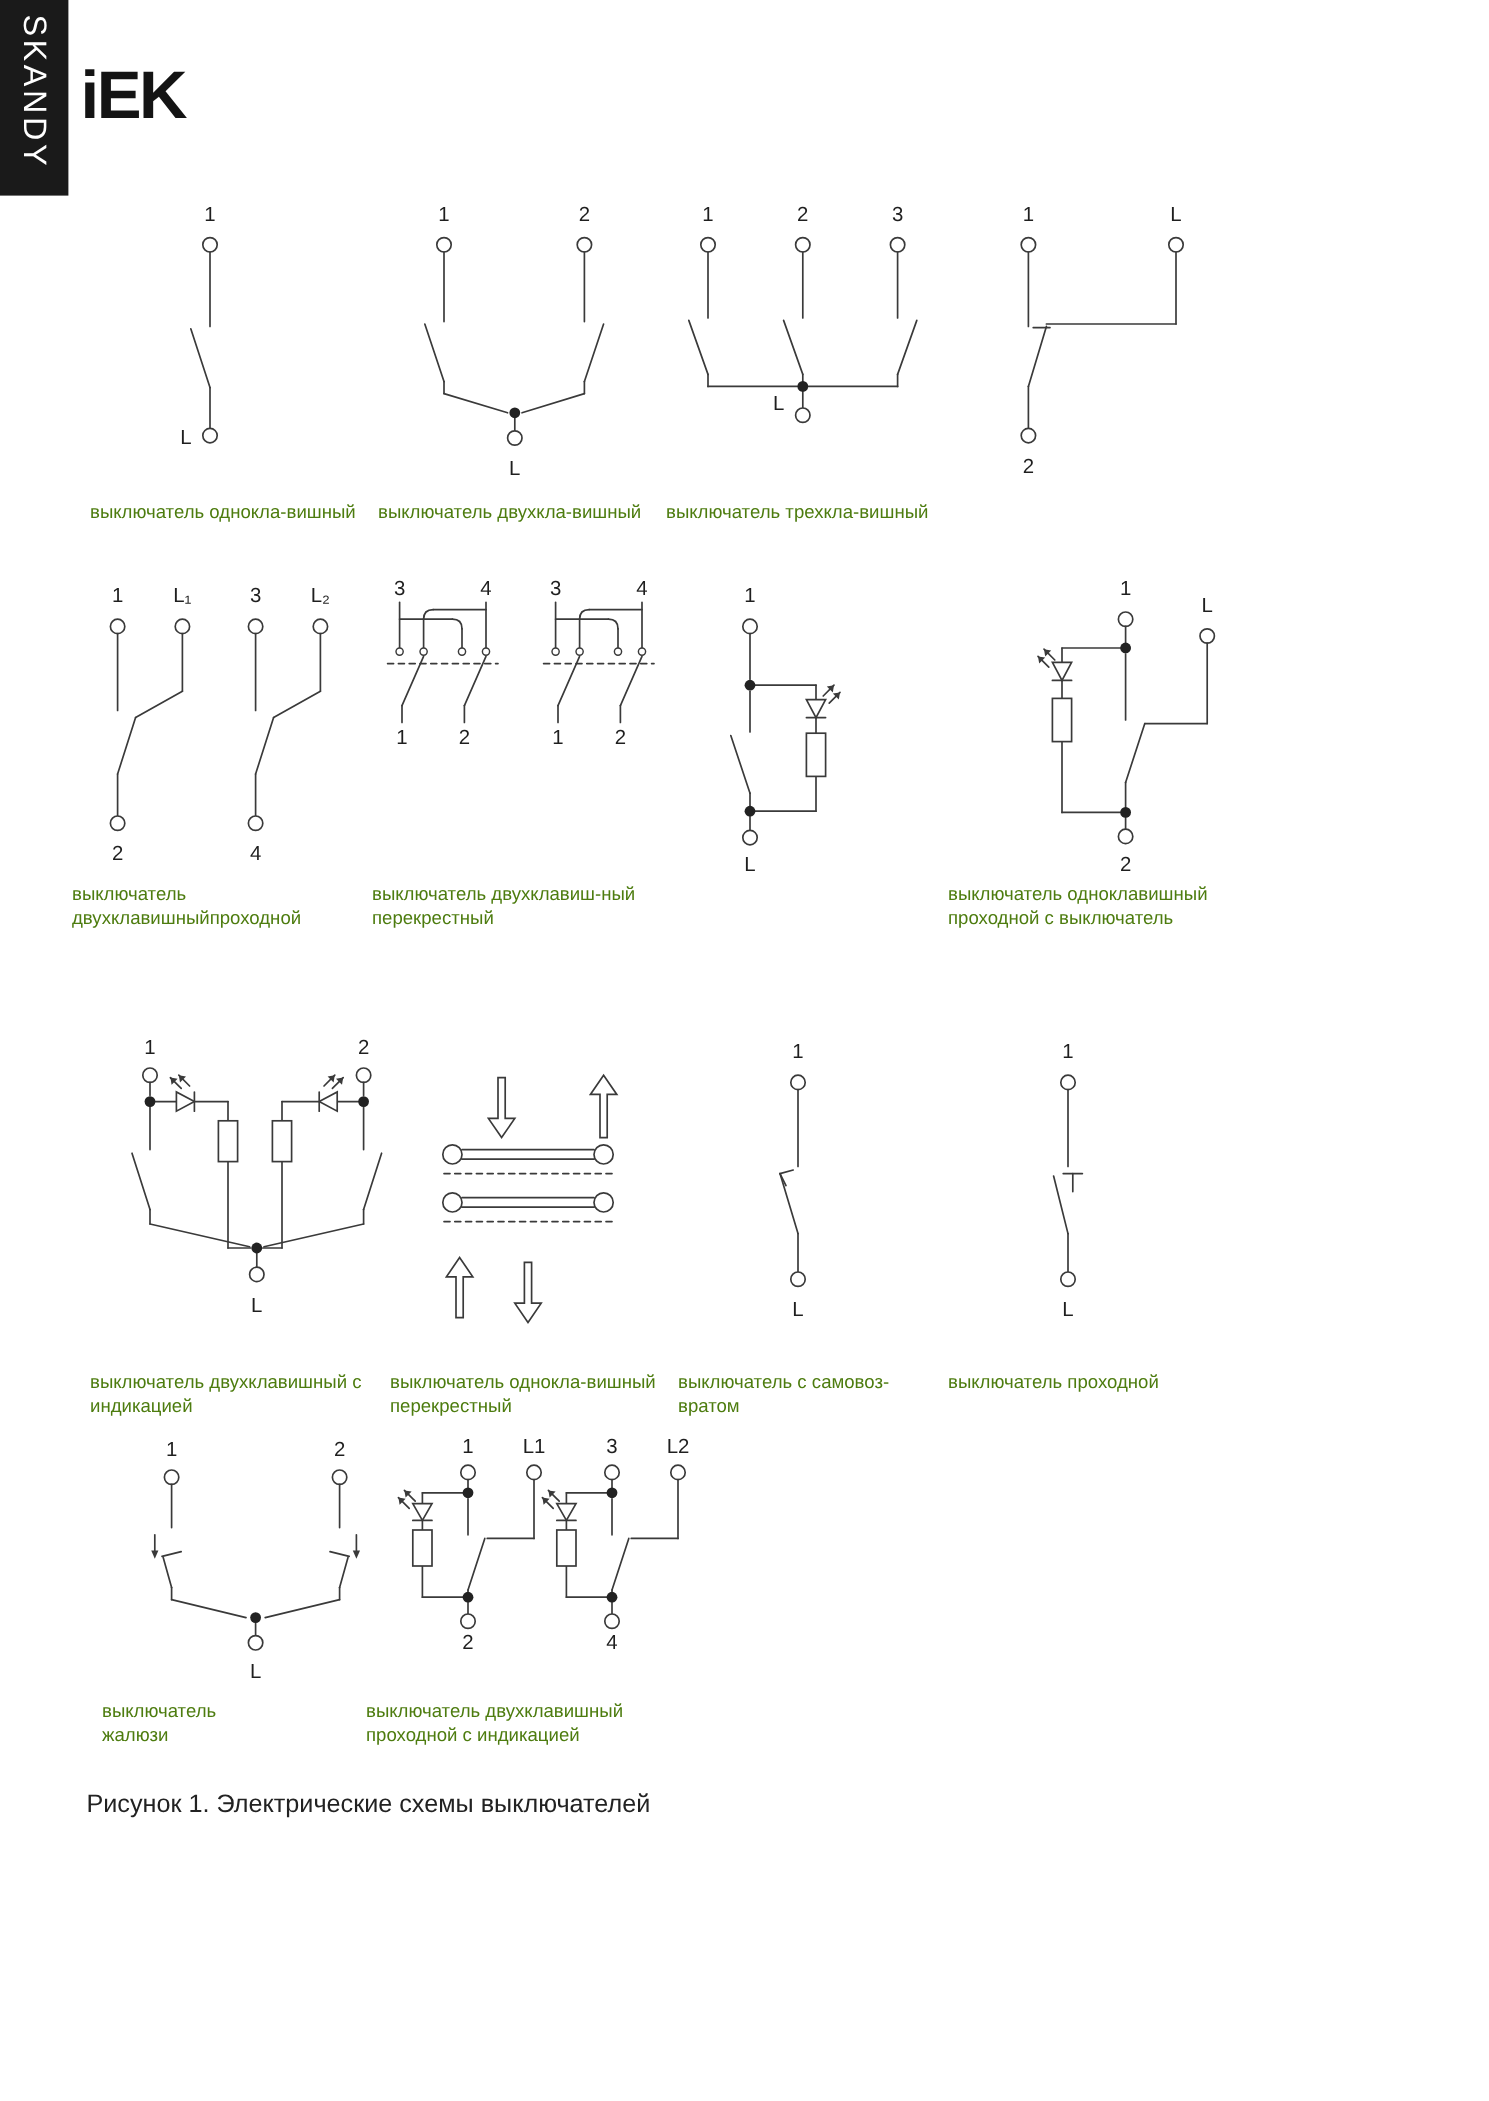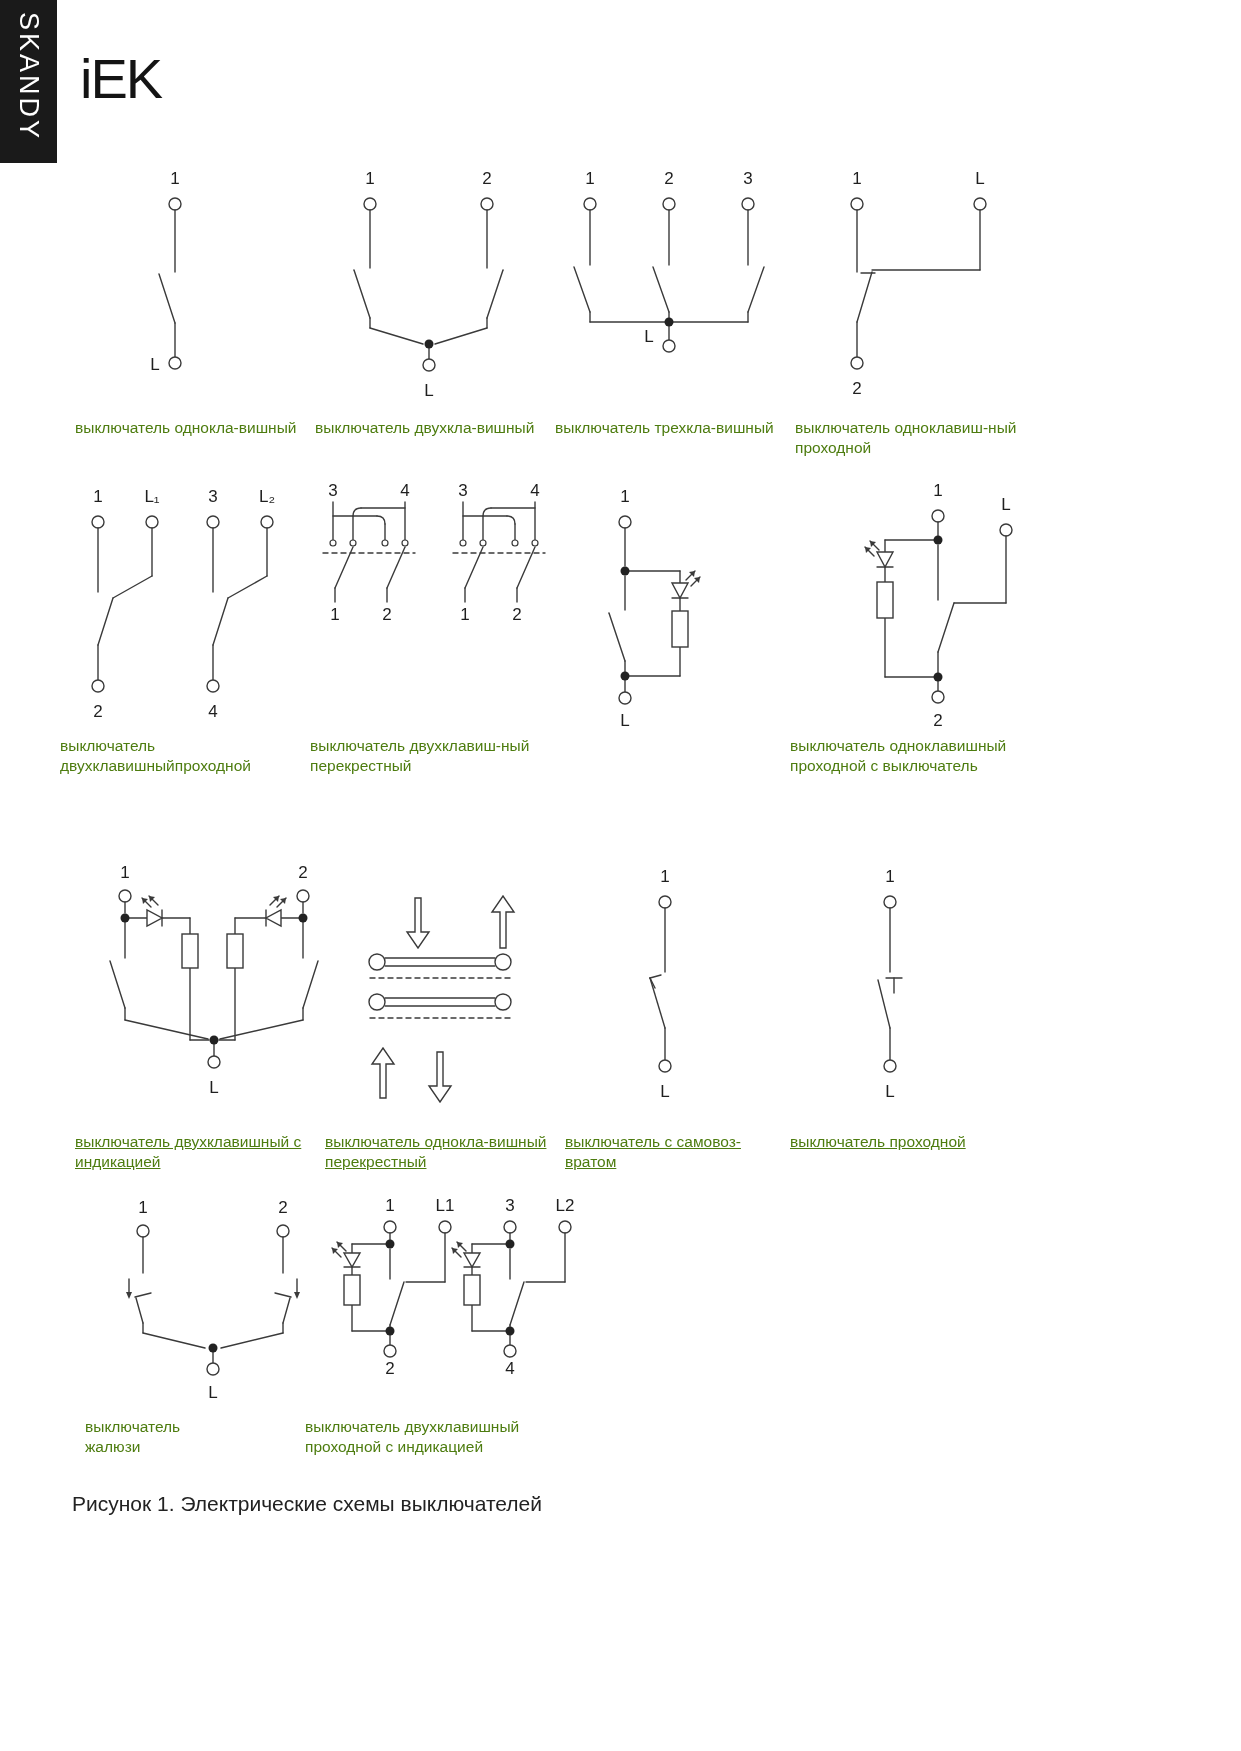--- a/index.html
+++ b/index.html
@@ -11,31 +11,31 @@
   }
   .brandbar {
     position: absolute; left: 0; top: 0; width: 57px; height: 163px;
     background: #1a1a1a; display: flex; justify-content: center;
   }
   .brandbar span {
     writing-mode: vertical-rl; color: #fff; font-size: 27px;
     letter-spacing: 3px; margin-top: 12px; font-weight: 500;
   }
   .logo {
-    position: absolute; left: 80px; top: 46px;
-    font-size: 56px; font-weight: 400; letter-spacing: -2px; color: #141414;
+    position: absolute; left: 67px; top: 46px;
+    font-size: 56px; font-weight: 700; letter-spacing: -2px; color: #141414;
   }
   figure.cell { position: absolute; margin: 0; }
   .cap {
     font-size: 15.5px; line-height: 1.3; color: #4d7c0f;
     white-space: pre-line;
   }
   .r1 .cap { margin-top: 8px; }
   .r2 .cap { margin-top: 6px; }
-  .r3 .cap { margin-top: 22px; text-decoration: underline; }
+  .r3 .cap { margin-top: 33px; }
   .r4 .cap { margin-top: 10px; }
   .figcap {
     position: absolute; left: 72px; top: 1492px;
     font-size: 21px; color: #222;
   }
   .schem { overflow: visible; display: block; }
   .schem line, .schem path, .schem polyline {
     stroke: #3a3a3a; stroke-width: 1.4; fill: none; stroke-linecap: round;
   }
   .schem line.dash, .schem path.dash { stroke-dasharray: 5 4; }
@@ -136,22 +136,20 @@
       <line x1="62" y1="50" x2="62" y2="112"></line>
       <line x1="185" y1="50" x2="185" y2="110"></line>
       <line x1="185" y1="110" x2="77" y2="110"></line>
       <line x1="66" y1="113" x2="80" y2="113"></line>
       <line x1="62" y1="162" x2="62" y2="197"></line>
     </g>
     <line x1="62" y1="162" x2="77" y2="112"></line>
     <circle class="term" cx="62" cy="203" r="6"></circle>
     <text x="62" y="234">2</text>
   </svg>
-  <figcaption class="cap">выключатель одноклавиш-ный
-проходной</figcaption>
 </figure>
 
 <figure class="cell r2" style="left:60px; top:480px; width:250px">
   <svg class="schem" width="250" height="250" viewBox="0 0 250 250">
     <text x="38" y="22">1</text>
     <text x="92" y="22">L₁</text>
     <text x="153" y="22">3</text>
     <text x="207" y="22">L₂</text>
     <circle class="term" cx="38" cy="42" r="6"></circle>
     <circle class="term" cx="92" cy="42" r="6"></circle>

